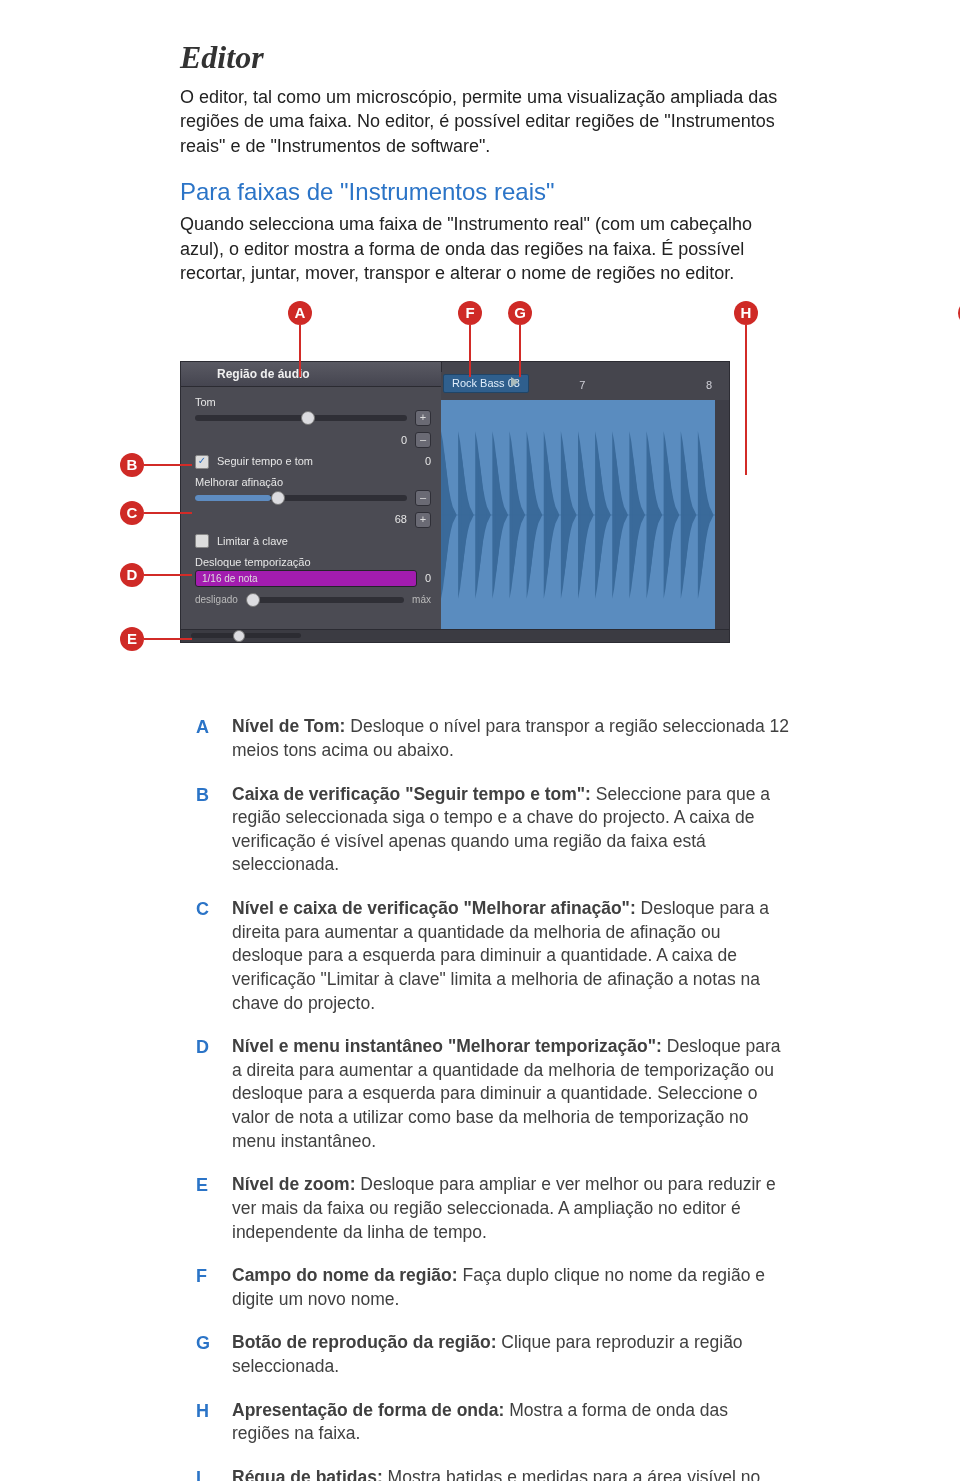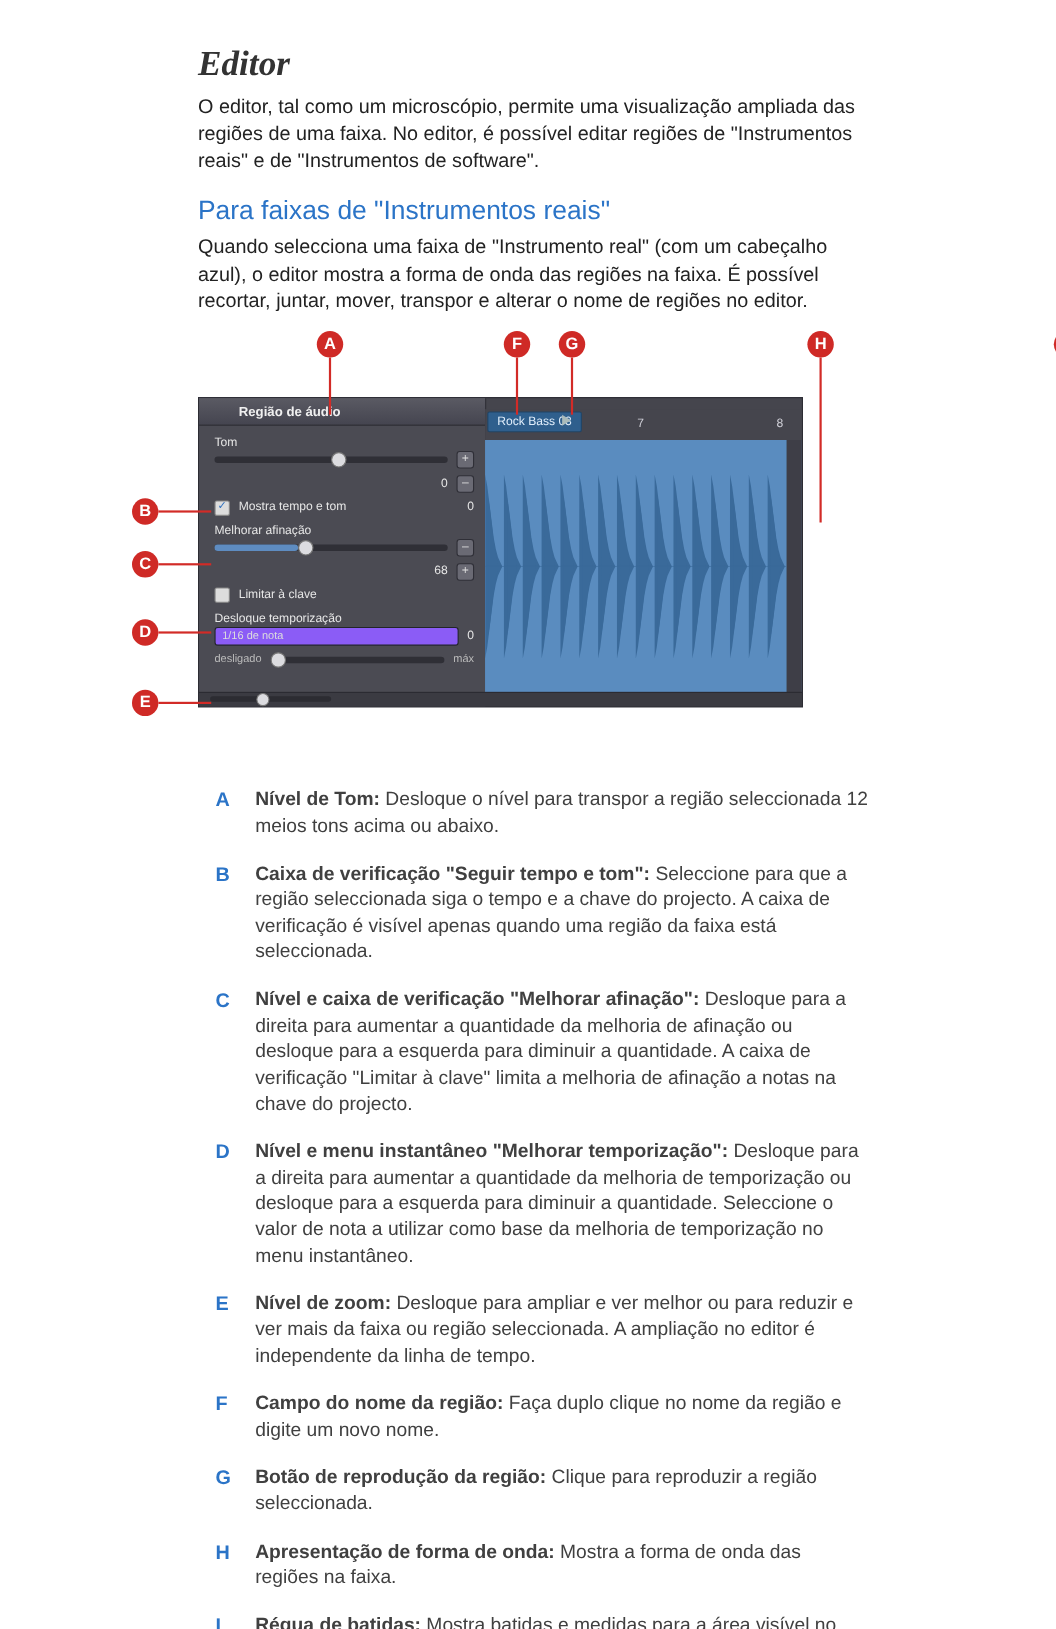--- a/index.html
+++ b/index.html
@@ -16,21 +16,21 @@
   .panel-head{background:linear-gradient(#5a5a63,#454550);height:24px;border-bottom:1px solid #2b2b32;color:#f0f0f0;font-size:12px;font-weight:700;padding-left:36px;line-height:24px}
   .panel-body{padding:8px 10px 8px 14px;color:#ddd;font-size:11px}
   .panel-row{display:flex;align-items:center;gap:8px;margin-bottom:6px}
   .panel-label{color:#e6e6e6;font-size:11px}
   .mini-btn{width:14px;height:14px;background:#6a6a74;border:1px solid #2f2f37;border-radius:3px;color:#ddd;font-size:11px;line-height:12px;text-align:center}
   .slider{position:relative;flex:1;height:6px;background:#2f2f36;border-radius:3px}
   .slider .knob{position:absolute;top:-4px;width:12px;height:12px;background:#dcdce0;border:1px solid #777;border-radius:50%}
   .slider .fill{position:absolute;top:0;bottom:0;left:0;background:#5e8cc1;border-radius:3px}
   .cb{width:12px;height:12px;border:1px solid #888;border-radius:2px;background:#ddd}
   .cb.checked::after{content:"✓";font-size:10px;color:#2d6fbe;display:block;line-height:10px;text-align:center}
-  .popup{background:#8b5cf6;border:1px solid #222529;border-radius:3px;color:#ddd;font-size:10px;padding:1px 6px}
+  .popup{background:#a21caf;border:1px solid #222529;border-radius:3px;color:#ddd;font-size:10px;padding:1px 6px}
   .ruler{position:absolute;left:260px;right:0;top:10px;height:28px;background:#45454d;color:#cfcfd6;font-size:11px;border-bottom:1px solid #2b2b32}
   .region-name{position:absolute;left:262px;top:12px;background:#2f5f8d;color:#dfedfb;font-size:11px;padding:1px 8px;border-radius:2px;border:1px solid #204567;z-index:6}
   .play-tri{position:absolute;left:330px;top:15px;width:0;height:0;border-left:8px solid #abb;border-top:5px solid transparent;border-bottom:5px solid transparent;z-index:6}
   .ruler .tick{position:absolute;top:6px;font-size:11px;color:#d0d0d8}
   .wave-area{position:absolute;left:260px;right:0;top:38px;bottom:12px;background:#5a8cbf;overflow:hidden;border-right:14px solid #3e3e47}
   .bottom-strip{position:absolute;left:0;right:0;bottom:0;height:12px;background:#3b3b42;border-top:1px solid #2b2b32}
   .zoom-track{position:absolute;left:10px;top:3px;width:110px;height:5px;background:#2c2c32;border-radius:3px}
   .zoom-knob{position:absolute;left:42px;top:-3px;width:10px;height:10px;border-radius:50%;background:#dcdce0;border:1px solid #777}
   svg.wave{position:absolute;left:0;top:0;width:100%;height:100%}
   
@@ -95,21 +95,21 @@
               </div>
             <div class="mini-btn">+</div>
           </div>
           <div class="panel-row">
             <div style="flex:1"></div>
             <span class="panel-label">0</span>
             <div class="mini-btn">–</div>
           </div>
           <div class="panel-row">
             <div class="cb checked"></div>
-            <span class="panel-label">Mostra tempo e tom</span>
+            <span class="panel-label">Seguir tempo e tom</span>
             <div style="flex:1"></div>
             <span class="panel-label">0</span>
           </div>
           <div class="panel-label" style="margin-top:6px">Melhorar afinação</div>
           <div class="panel-row">
             <div class="slider">
                 <div class="fill" style="width:36%"></div>
                 <div class="knob" style="left:36%"></div>
               </div>
             <div class="mini-btn">–</div>

